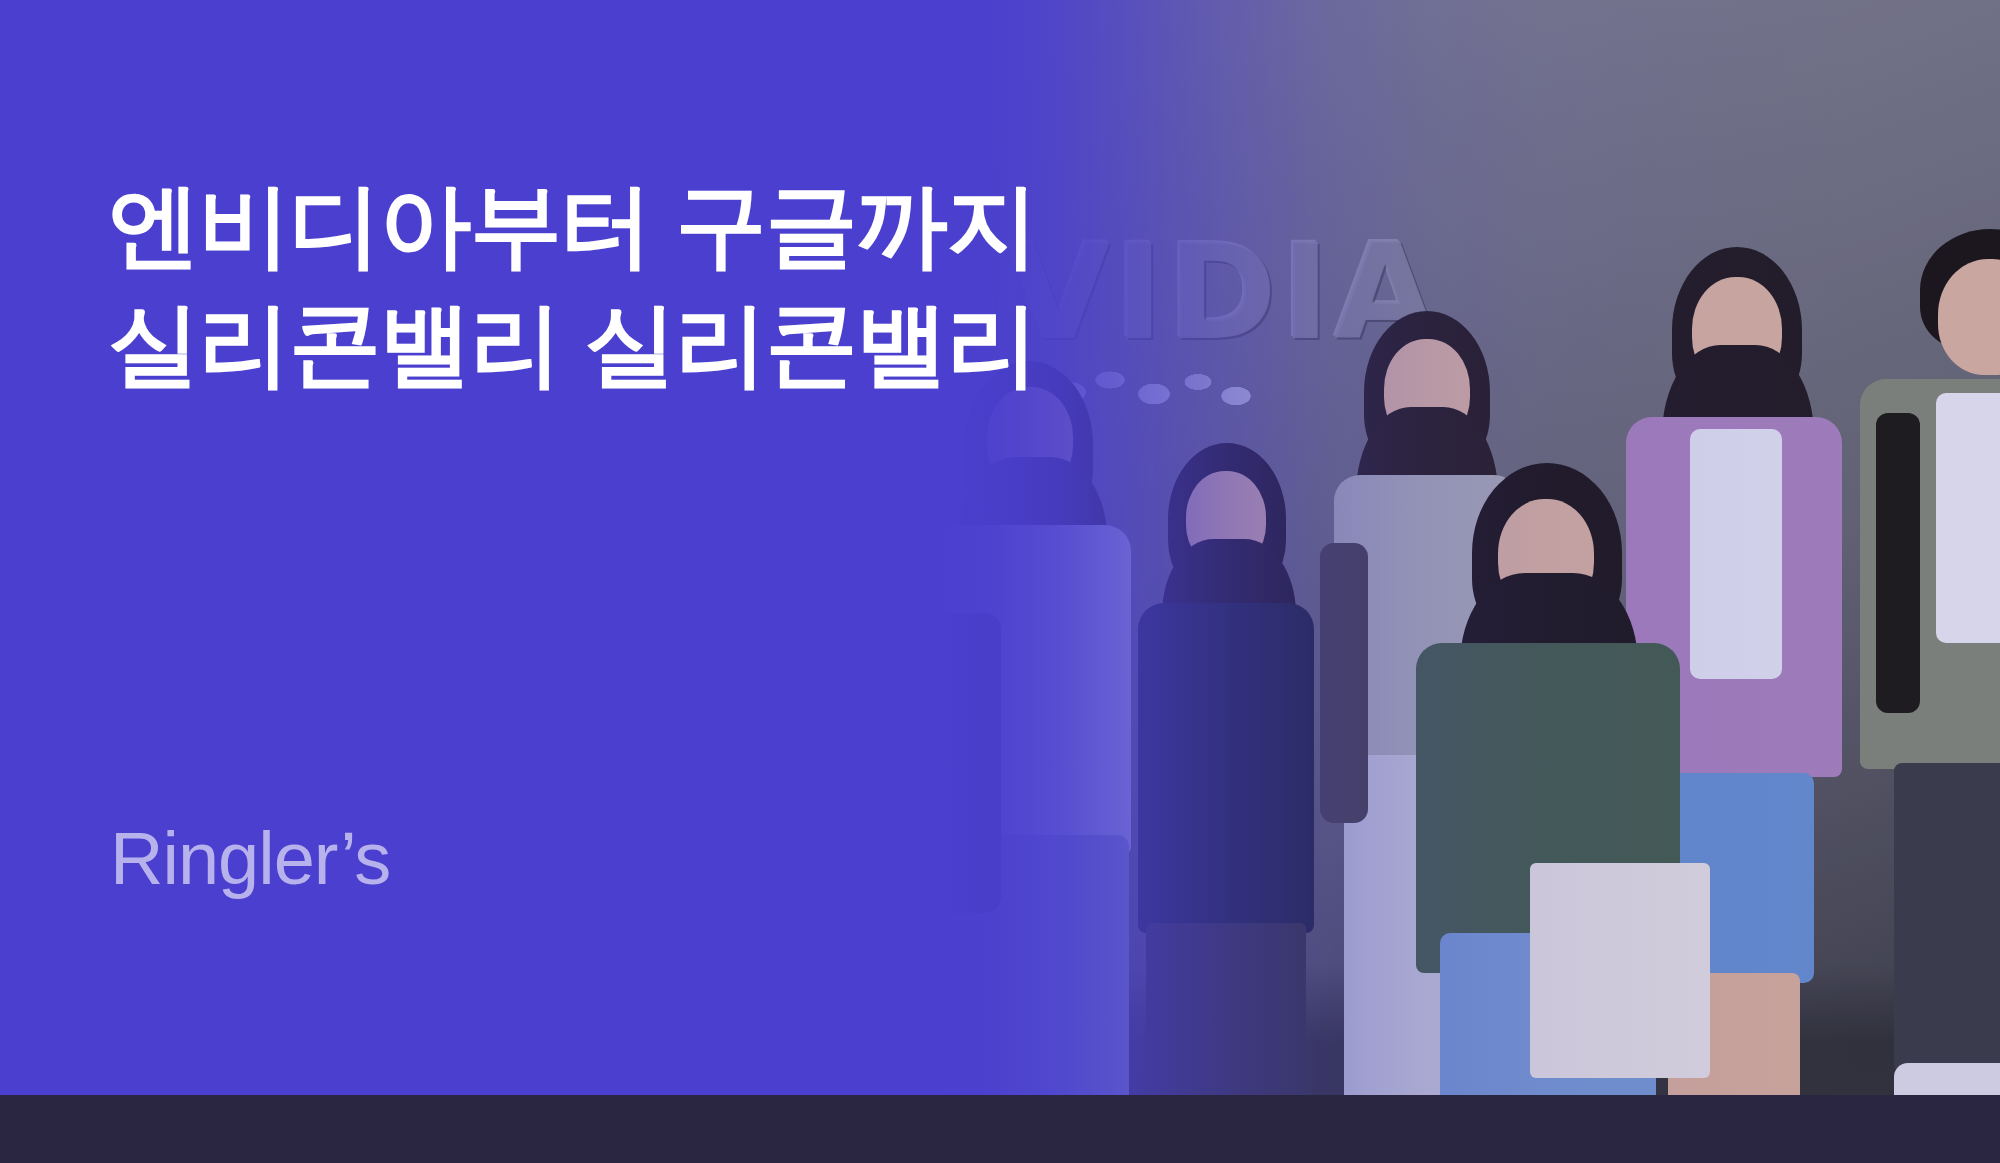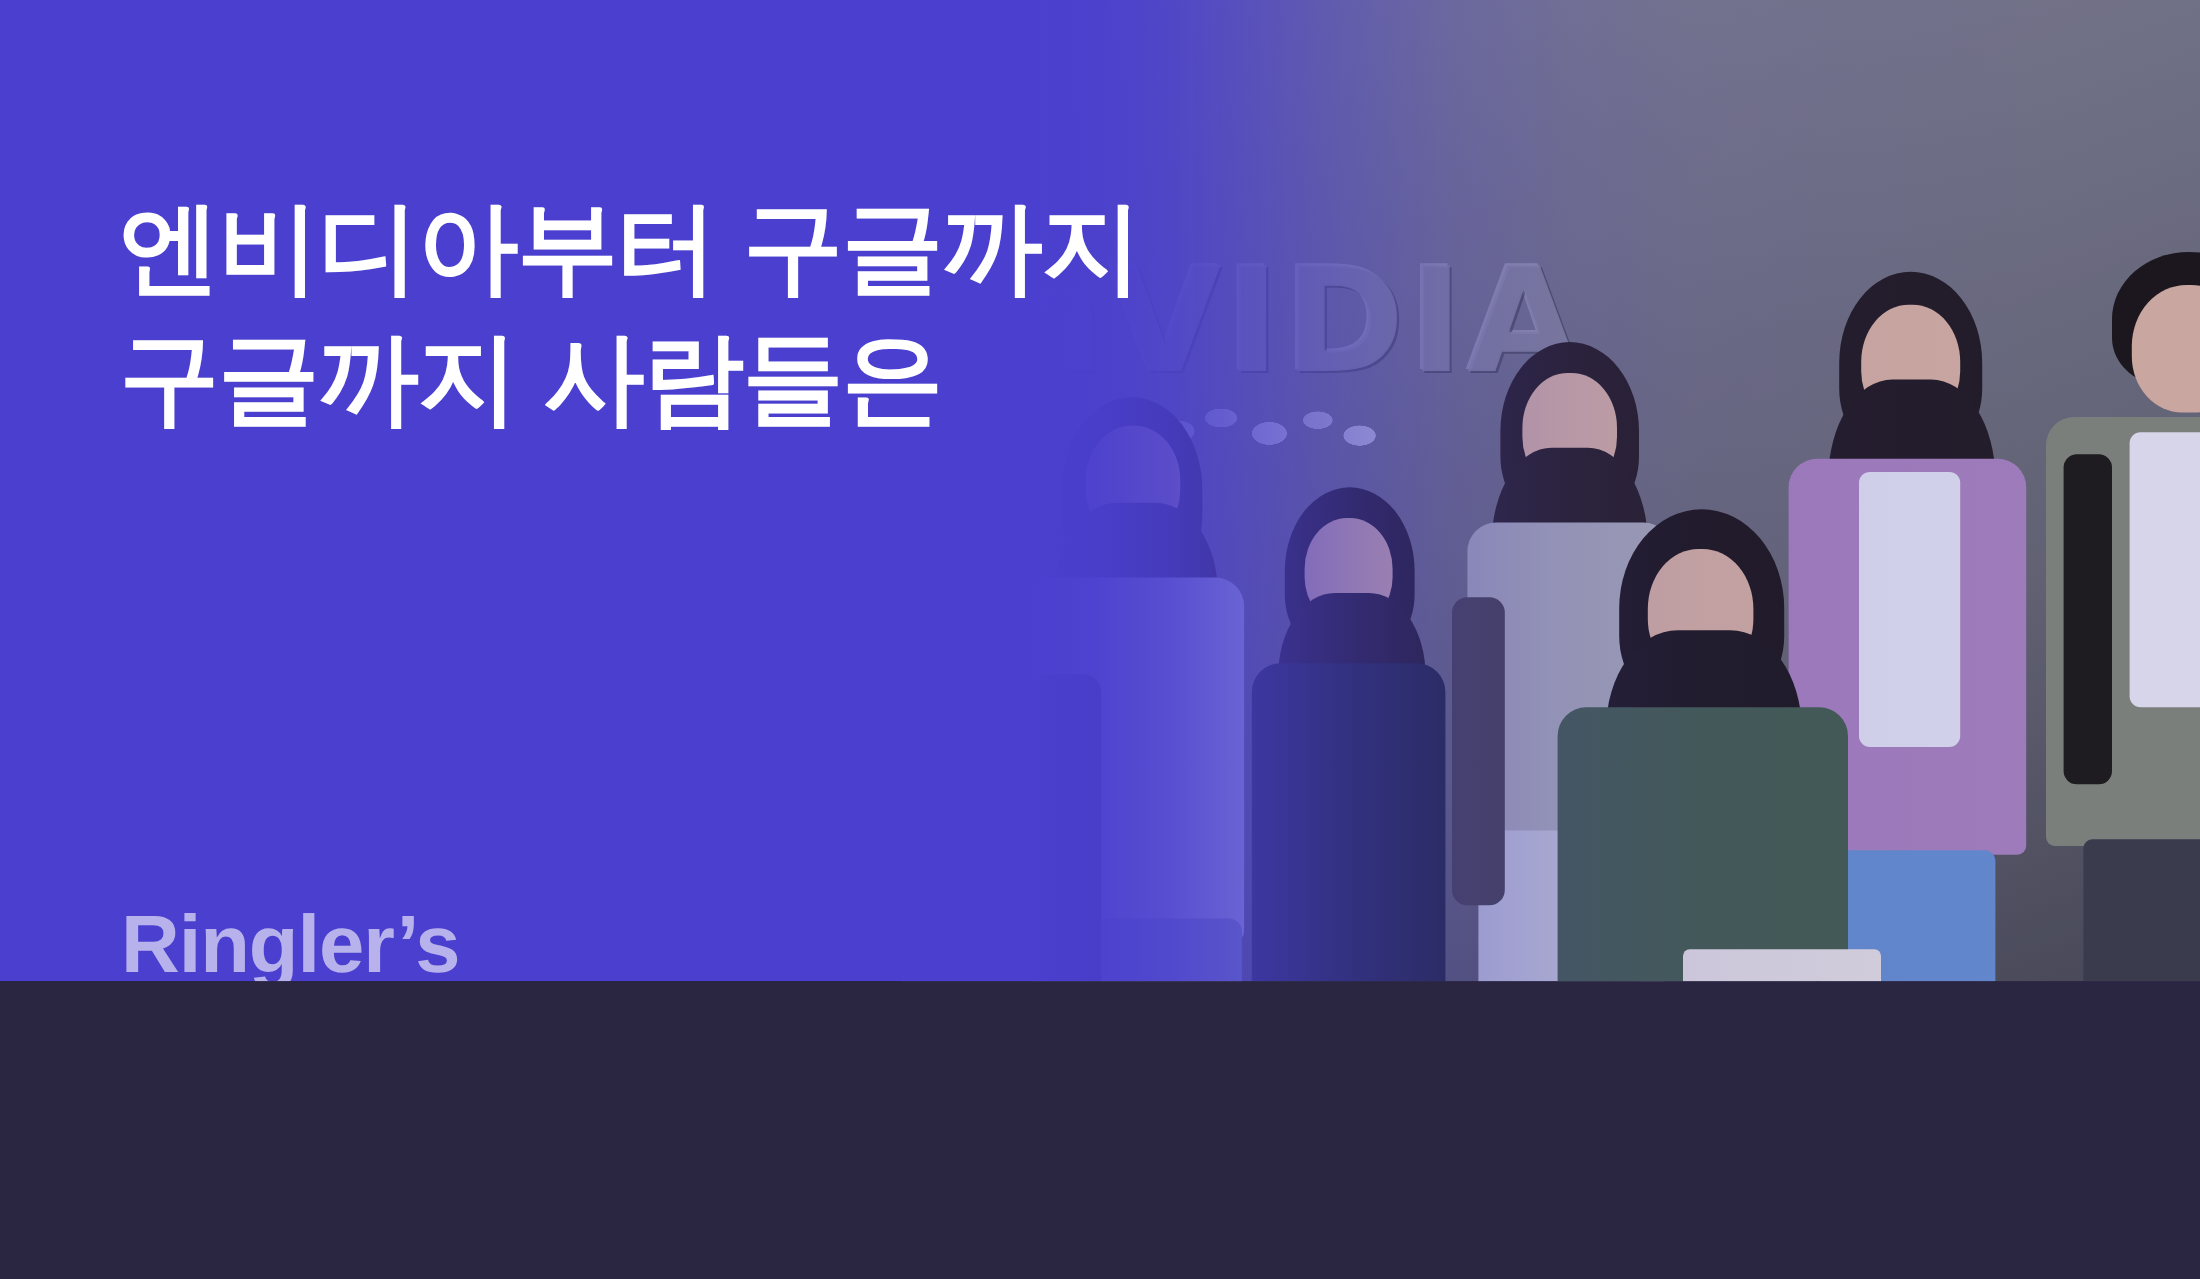--- a/index.html
+++ b/index.html
@@ -6,21 +6,21 @@
   html, body {
     margin: 0;
     padding: 0;
     background: #2a2540;
   }
   * { box-sizing: border-box; }
 
   .banner {
     position: relative;
     width: 2000px;
-    height: 892px;
+    height: 1095px;
     overflow: hidden;
     background: #4A3FCF;
     font-family: "Liberation Sans", "DejaVu Sans", sans-serif;
   }
 
   
   .photo-layer {
     position: absolute;
     left: 820px;
     top: 0;
@@ -140,21 +140,21 @@
     white-space: nowrap;
   }
   .headline .hl-line { display: block; }
 
   .story-label {
     position: absolute;
     left: 110px;
     top: 812px;
     color: #B7B1EC;
     font-size: 74px;
-    font-weight: 700;
+    font-weight: 400;
     line-height: 1.28;
     letter-spacing: -1px;
   }
   .story-line { display: block; white-space: nowrap; }
   .story-line-2 { display: flex; align-items: center; gap: 20px; }
 
   .bubble-icon {
     display: inline-block;
     width: 66px;
     height: 48px;
@@ -244,21 +244,21 @@
     </div>
 
     <div class="photo-tint"></div>
     <div class="photo-fade"></div>
   </div>
 
   <div class="content">
 
     <h1 class="headline">
       <span class="hl-line">엔비디아부터 구글까지</span>
-      <span class="hl-line">구글까지 사람들은</span>
+      <span class="hl-line">실리콘밸리 실리콘밸리</span>
     </h1>
 
     <div class="story-label">
       <span class="story-line">Ringler’s</span>
     </div>
 
   </div>
 </div>
 
 </body></html>

